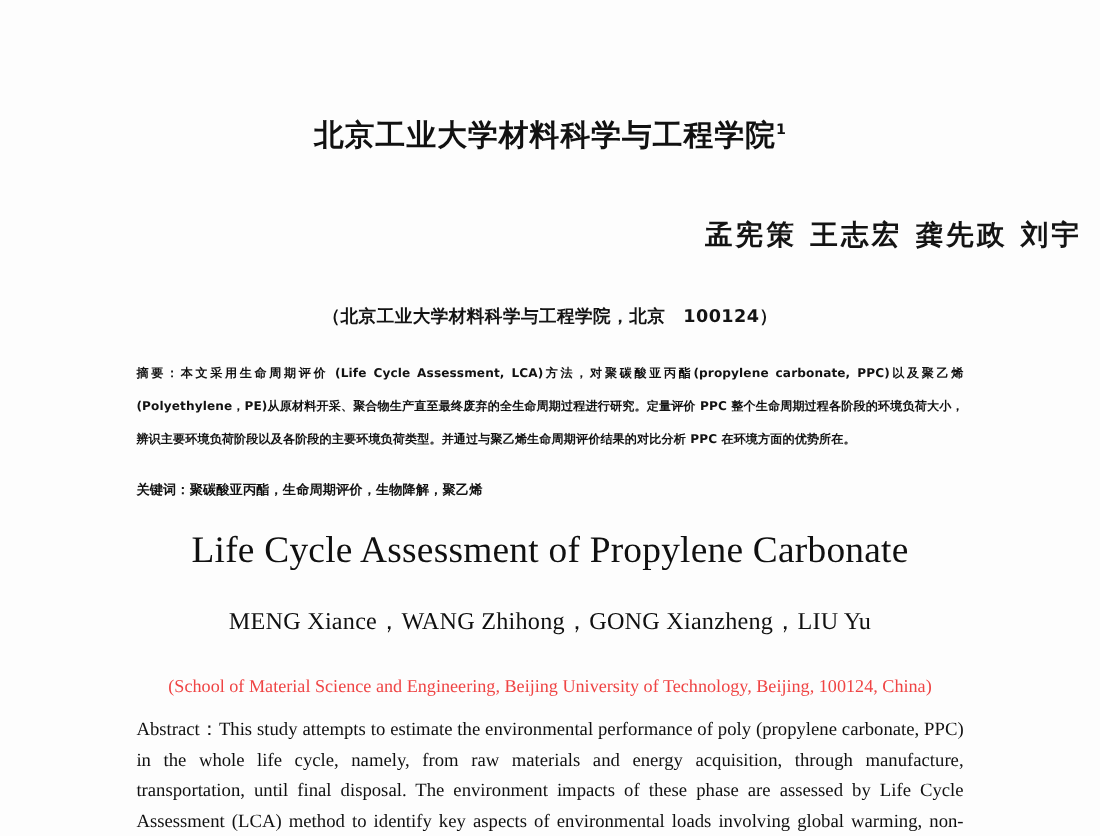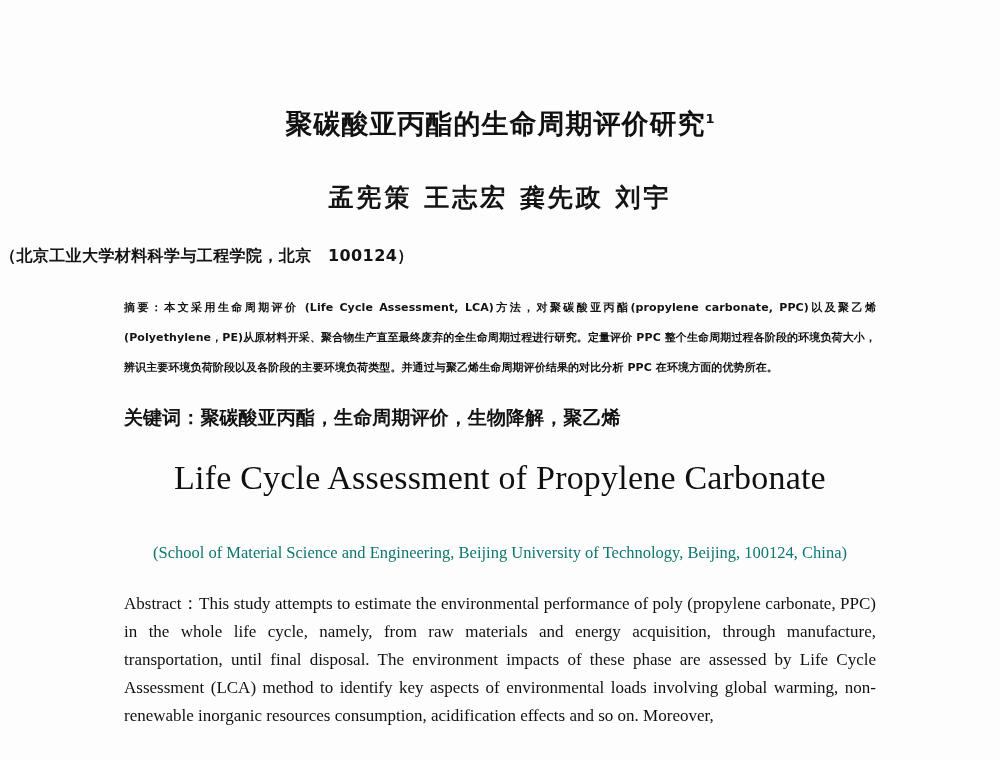--- a/index.html
+++ b/index.html
@@ -39,32 +39,32 @@
     line-height: 1.15;
   }
   .cn-title .footnote-mark {
     font-size: 13px;
     vertical-align: super;
     font-weight: 700;
     letter-spacing: 0;
   }
 
   .cn-authors {
-    text-align: center;
+    text-align: right;
     font-family: "DejaVu Serif", "Liberation Serif", serif;
     font-size: 25px;
     font-weight: 600;
     letter-spacing: 3px;
     color: #141414;
-    margin: 0;
+    margin: 16px;
     padding-top: 42px;
   }
 
   .cn-affil {
-    text-align: left;
+    text-align: center;
     font-family: "DejaVu Sans", "Liberation Sans", sans-serif;
     font-size: 16px;
     font-weight: 600;
     color: #141414;
     margin: 0;
     padding-top: 32px;
     letter-spacing: 0.4px;
   }
 
   
@@ -83,21 +83,21 @@
     color: #121212;
     margin: 0;
     letter-spacing: 0.1px;
   }
   .cn-abstract .lead {
     font-weight: 700;
   }
 
   .cn-keywords {
     font-family: Liberation Mono, monospace;
-    font-size: 19px;
+    font-size: 12px;
     font-weight: 700;
     color: #121212;
     margin: 0;
     padding-top: 22px;
     letter-spacing: 0.1px;
   }
 
   
   .en-title {
     text-align: center;
@@ -115,28 +115,28 @@
     font-family: "Liberation Serif", "DejaVu Serif", serif;
     font-size: 22px;
     font-weight: 400;
     color: #101010;
     margin: 0;
     padding-top: 30px;
     letter-spacing: 0.2px;
   }
 
   .en-affil {
-    margin: 12px auto;
+    margin: 0 auto;
     padding-top: 30px;
     width: 740px;
     text-align: center;
     font-family: "Liberation Serif", "DejaVu Serif", serif;
     font-size: 16.5px;
     line-height: 27px;
-    color: #0f766e;
+    color: #ef4444;
   }
 
   .en-abstract-wrap {
     margin: 0 auto;
     padding-top: 12px;
     width: 752px;
   }
   .en-abstract {
     font-family: "Liberation Serif", "DejaVu Serif", serif;
     font-size: 17px;
@@ -147,34 +147,35 @@
   }
   .en-abstract .lead {
     font-weight: 400;
   }
 </style>
 </head>
 <body>
 
 <div class="page">
 
-  <h1 class="cn-title"><span>聚碳酸亚丙酯的生命周期评价研究</span><span class="footnote-mark">1</span></h1>
+  <h1 class="cn-title"><span>北京工业大学材料科学与工程学院</span><span class="footnote-mark">1</span></h1>
 
   <div class="cn-authors">孟宪策  王志宏  龚先政  刘宇</div>
 
   <div class="cn-affil">（北京工业大学材料科学与工程学院，北京　100124）</div>
 
   <div class="cn-abstract-wrap">
     <p class="cn-abstract"><span class="lead">摘要：</span><span>本文采用生命周期评价 (Life Cycle Assessment, LCA)方法，对聚碳酸亚丙酯(propylene carbonate, PPC)以及聚乙烯(Polyethylene，PE)从原材料开采、聚合物生产直至最终废弃的全生命周期过程进行研究。定量评价 PPC 整个生命周期过程各阶段的环境负荷大小，辨识主要环境负荷阶段以及各阶段的主要环境负荷类型。并通过与聚乙烯生命周期评价结果的对比分析 PPC 在环境方面的优势所在。</span></p>
 
     <p class="cn-keywords"><span>关键词：</span><span>聚碳酸亚丙酯，生命周期评价，生物降解，聚乙烯</span></p>
   </div>
 
   <h2 class="en-title">Life Cycle Assessment of Propylene Carbonate</h2>
 
+  <div class="en-authors">MENG Xiance，WANG Zhihong，GONG Xianzheng，LIU Yu</div>
 
   <div class="en-affil">(School of Material Science and Engineering, Beijing University of Technology, Beijing, 100124, China)</div>
 
   <div class="en-abstract-wrap">
     <p class="en-abstract"><span class="lead">Abstract：</span><span>This study attempts to estimate the environmental performance of poly (propylene carbonate, PPC) in the whole life cycle, namely, from raw materials and energy acquisition, through manufacture, transportation, until final disposal. The environment impacts of these phase are assessed by Life Cycle Assessment (LCA) method to identify key aspects of environmental loads involving global warming, non-renewable inorganic resources consumption, acidification effects and so on. Moreover,</span></p>
   </div>
 
 </div>
 
 </body></html>

